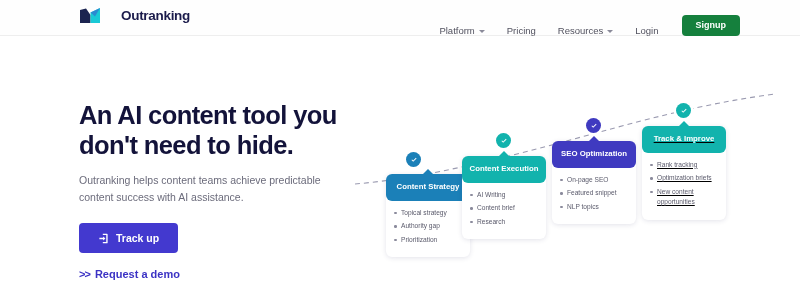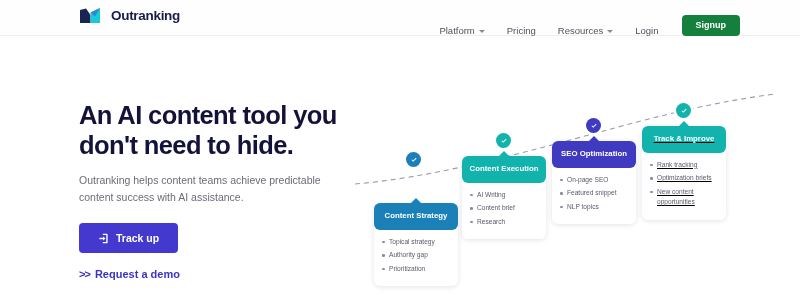--- a/index.html
+++ b/index.html
@@ -13,21 +13,21 @@
 
   
   .header {
     position: absolute; top: 0; left: 0;
     width: 800px; height: 36px;
     background: #fefefe;
     border-bottom: 1px solid #eeeeee;
   }
   .logo {
     position: absolute; left: 79px; top: 7px;
-    display: flex; align-items: center; gap: 10px;
+    display: flex; align-items: center; gap: 20px;
     cursor: pointer;
   }
   .logo-mark { width: 22px; height: 17px; display:block; }
   .logo-text {
     font-size: 13.5px; font-weight: bold; color: #1b1b4b;
     letter-spacing: -0.3px; line-height: 1;
   }
 
   .nav {
     position: absolute; right: 60px; top: 0; height: 36px;
@@ -200,21 +200,21 @@
       </a>
     </div>
   </div>
 
   <div class="graphic">
 
     <svg class="dashline" viewBox="0 0 420 200">
       <path d="M0 96 C 70 90, 150 70, 230 48 S 360 14, 420 6" fill="none" stroke="#9a9ab0" stroke-width="1.1" stroke-dasharray="5 4"></path>
     </svg>
 
-    <div class="card" style="left:19px; top:86px;margin-top:29px;">
+    <div class="card" style="left:31px; top:86px;">
       <div class="card-head" style="background:#1b80b8; color:#1b80b8;">
         <span style="color:#fff">Content Strategy</span>
       </div>
       <ul class="card-body">
         <li>Topical strategy</li>
         <li>Authority gap</li>
         <li>Prioritization</li>
       </ul>
     </div>
     <div class="badge" style="left:51px; top:64px; background:#1b80b8;">

